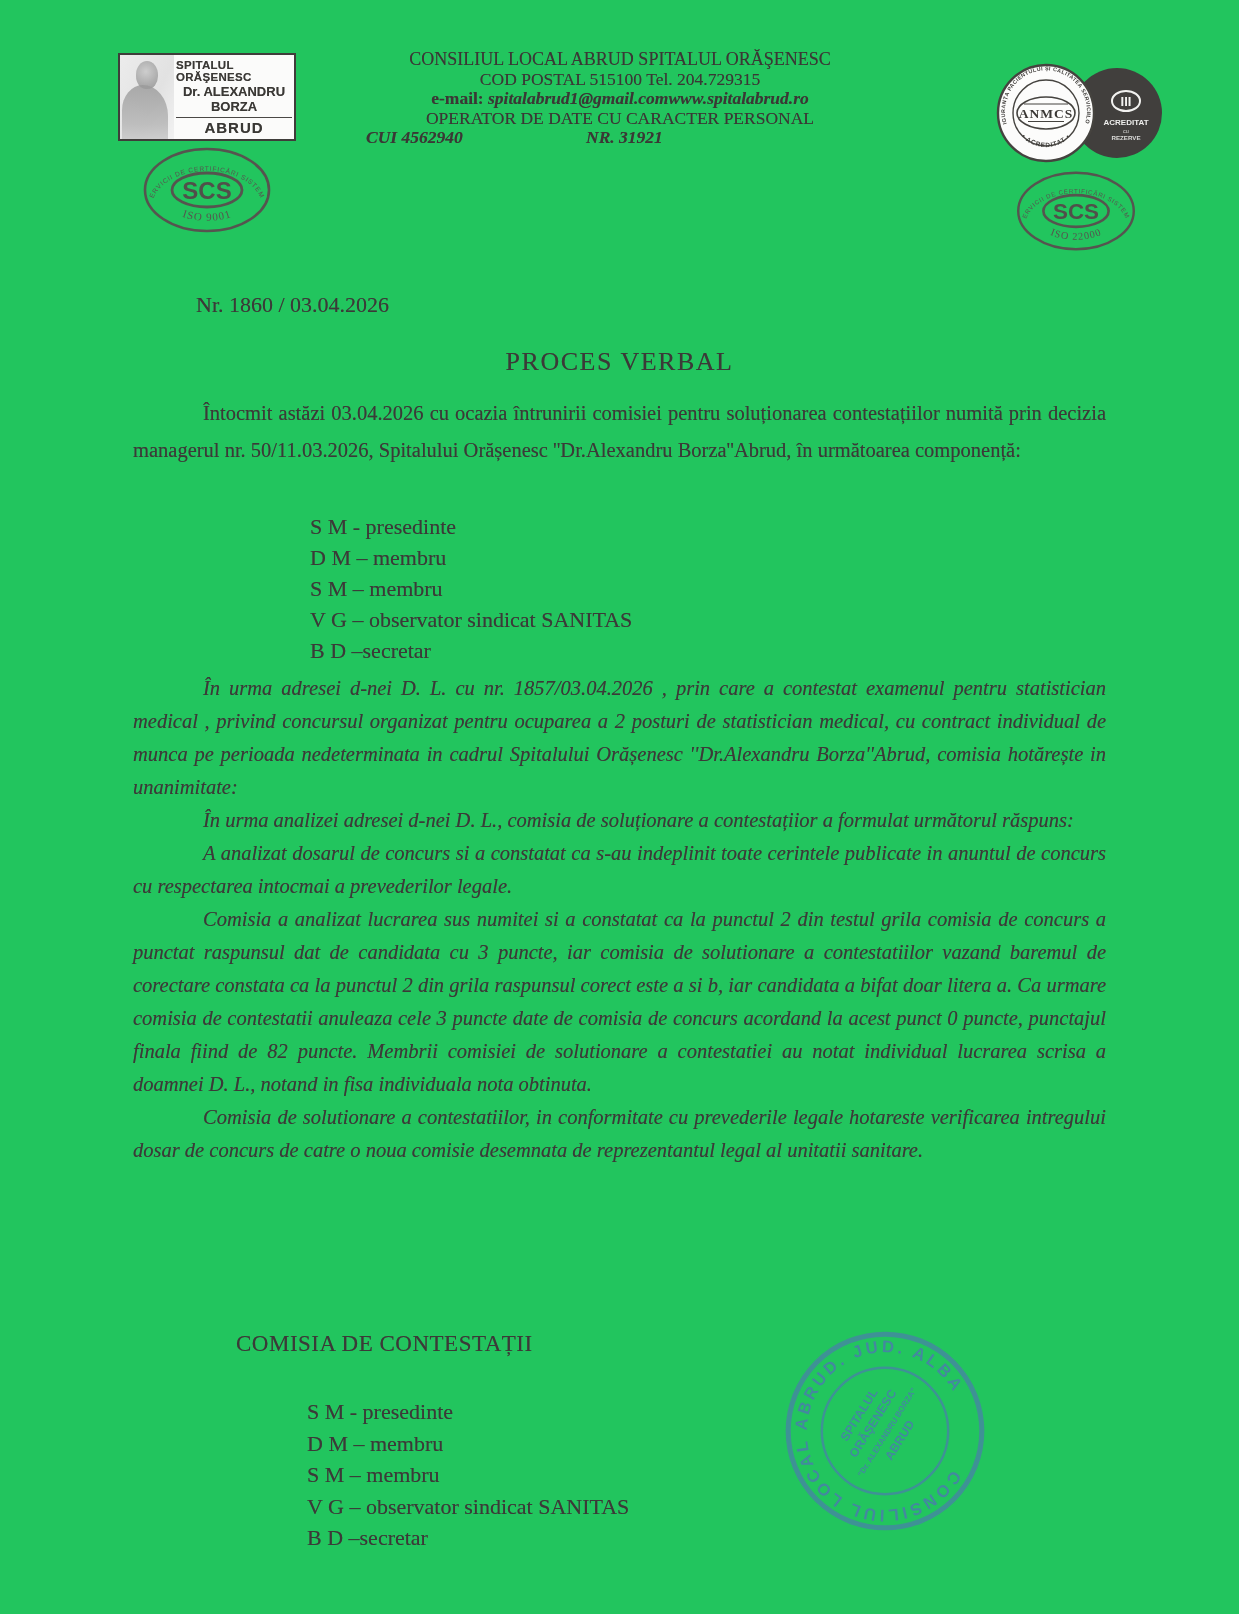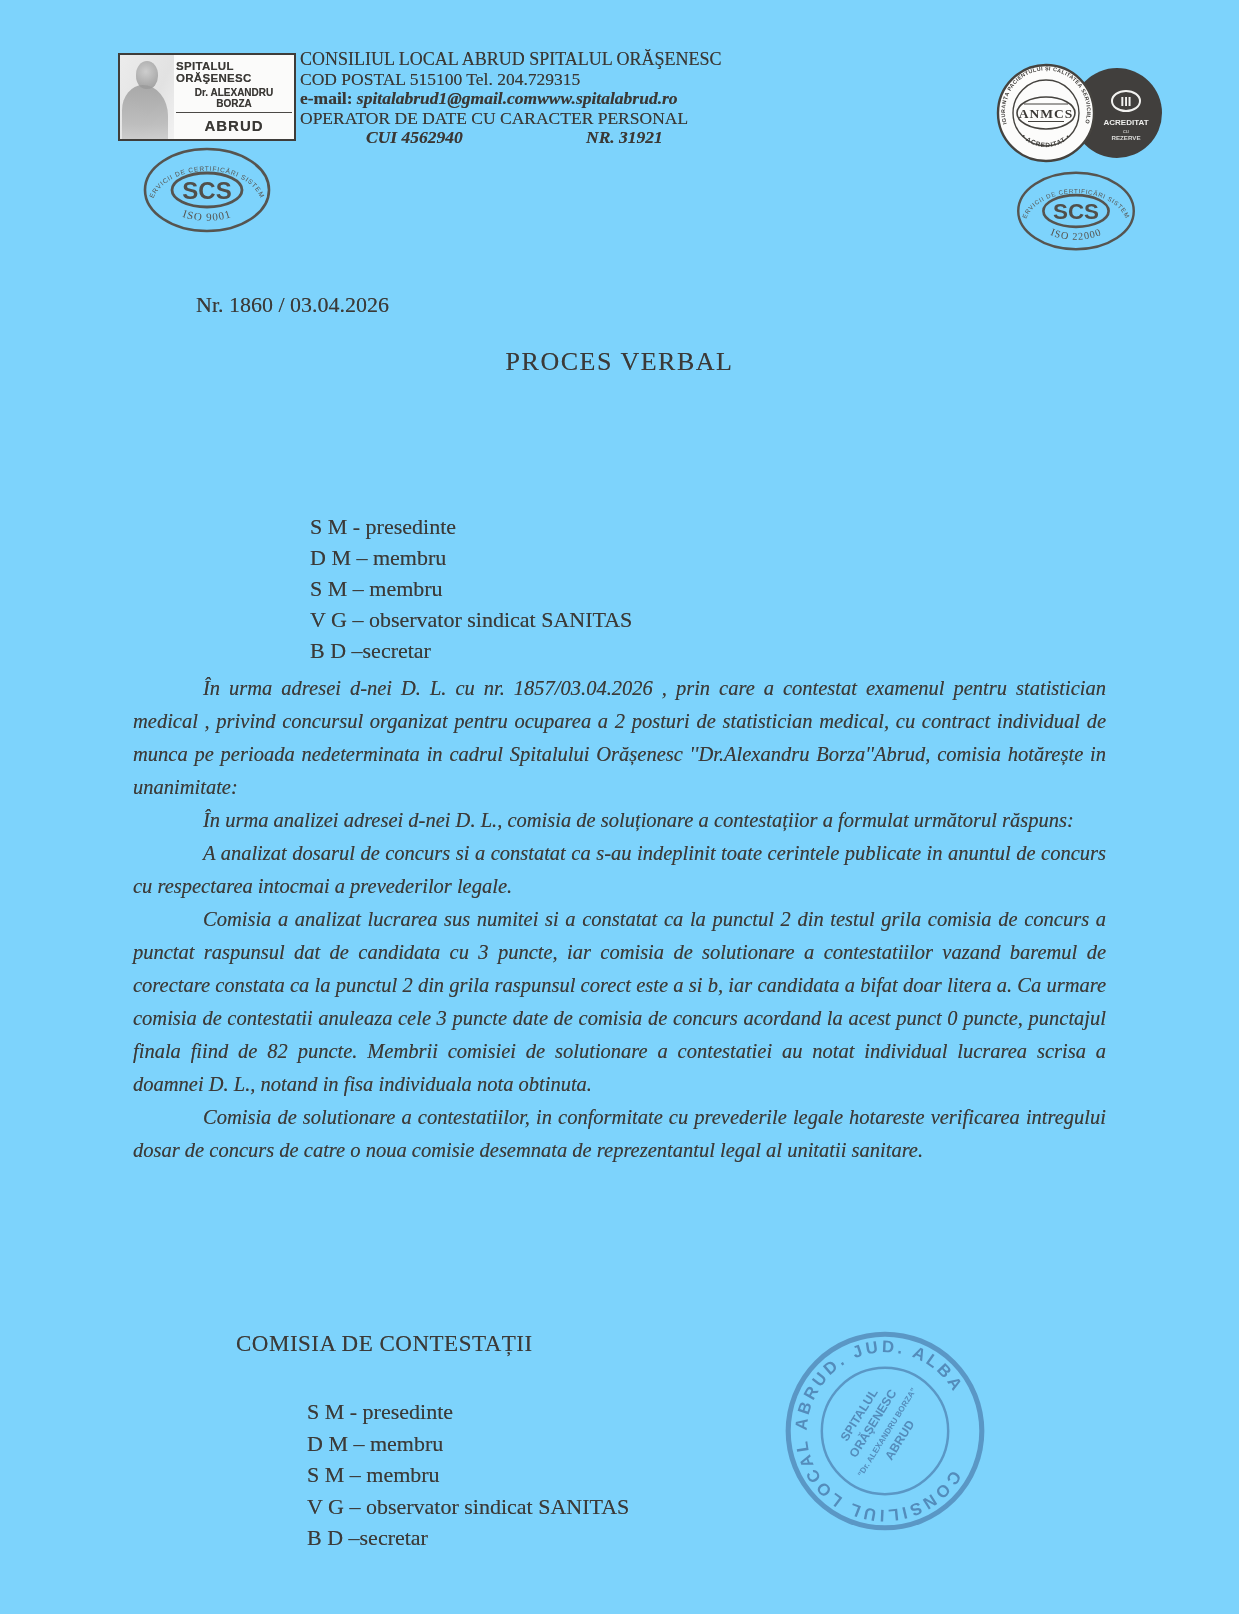--- a/index.html
+++ b/index.html
@@ -1,30 +1,30 @@
 <!DOCTYPE html>
 <html><head>
 <meta charset="utf-8">
 <style>
   html,body{margin:0;padding:0;background:#ffffff;}
   .page{
-    position:relative;width:1239px;height:1614px;background:#7dd3fc;overflow:hidden;
+    position:relative;width:1239px;height:1614px;background:#22c55e;overflow:hidden;
     font-family:"Liberation Serif",serif;color:#3b3a38;
     text-shadow:0 0 .5px rgba(70,68,64,.6);
   }
   
   .logo-box{position:absolute;left:118px;top:53px;width:174px;height:84px;border:2px solid #3f3d3a;display:flex;background:#fbfbfa;}
   .portrait{width:54px;height:100%;position:relative;overflow:hidden;background:linear-gradient(115deg,#ececea 0%,#e2e2e0 60%,#f2f2f0 100%);filter:grayscale(1);}
   .portrait .head{position:absolute;left:16px;top:6px;width:22px;height:28px;border-radius:50% 50% 46% 46%;background:radial-gradient(circle at 45% 38%,#c9c9c7 0%,#a7a6a3 55%,#8e8d8a 100%);opacity:.85;}
   .portrait .torso{position:absolute;left:2px;top:30px;width:46px;height:56px;border-radius:45% 55% 0 0;background:linear-gradient(180deg,#9a9996 0%,#b5b4b1 70%,#c9c8c5 100%);opacity:.8;}
   .logo-text{flex:1;display:flex;flex-direction:column;justify-content:space-around;align-items:center;padding:3px 2px;font-family:"Liberation Sans",sans-serif;font-weight:bold;color:#3a3835;}
   .logo-l1{font-size:11.5px;letter-spacing:.3px;}
-  .logo-l2{font-size:10px;border-bottom:1.5px solid #4a4845;padding-bottom:3px;width:100%;text-align:center;}
+  .logo-l2{font-size:13px;border-bottom:1.5px solid #4a4845;padding-bottom:3px;width:100%;text-align:center;}
   .logo-l3{font-size:15px;letter-spacing:1px;}
-  .center-head{position:absolute;left:300px;top:50px;width:640px;font-size:17.5px;line-height:19.5px;color:#3a3835;}
+  .center-head{position:absolute;left:300px;top:50px;width:640px;text-align:center;font-size:17.5px;line-height:19.5px;color:#3a3835;}
   .center-head .l1{font-size:18px;}
   .email-line .lbl{font-weight:bold;}
   .email-line .val{font-style:italic;font-weight:600;}
   .cui-row{position:relative;height:20px;font-weight:bold;font-style:italic;}
   .cui-row .cui{position:absolute;left:66px;}
   .cui-row .nr{position:absolute;left:286px;}
   .seal{position:absolute;}
   .scs-a{left:141px;top:146px;}
   .scs-b{left:1006px;top:170px;}
   .anmcs{left:992px;top:62px;}
@@ -122,20 +122,21 @@
     <ellipse cx="66" cy="44" rx="35" ry="17" fill="none" stroke="#56544f" stroke-width="2.8"></ellipse>
     <text x="66" y="52.5" text-anchor="middle" font-family="Liberation Sans, sans-serif" font-weight="bold" font-size="24" fill="#514f4a">SCS</text>
     <text font-family="Liberation Serif, serif" font-size="11" letter-spacing="1" fill="#56544f">
       <textPath href="#scsBotB" startOffset="50%" text-anchor="middle">ISO 22000</textPath>
     </text>
   </svg>
 
   <div class="doc-number">Nr. 1860 / 03.04.2026</div>
   <div class="doc-title">PROCES VERBAL</div>
 
+  <div class="intro">Întocmit astăzi 03.04.2026 cu ocazia întrunirii comisiei pentru soluționarea contestațiilor numită prin  decizia managerul nr. 50/11.03.2026, Spitalului Orășenesc ''Dr.Alexandru Borza''Abrud, în următoarea componență:</div>
 
   <div class="clist list-1">
     <div>S M - presedinte</div>
     <div>D M  – membru</div>
     <div>S M – membru</div>
     <div>V G – observator sindicat SANITAS</div>
     <div>B D –secretar</div>
   </div>
 
   <div class="body-block">

